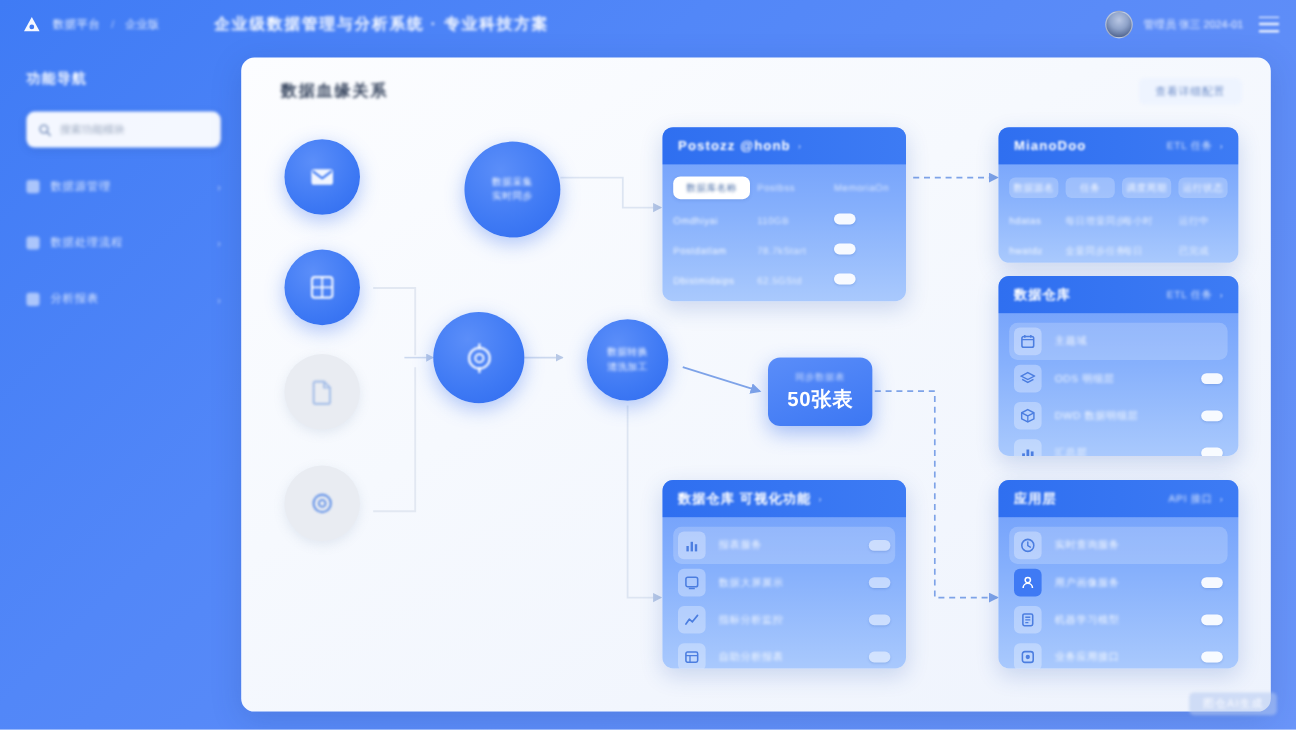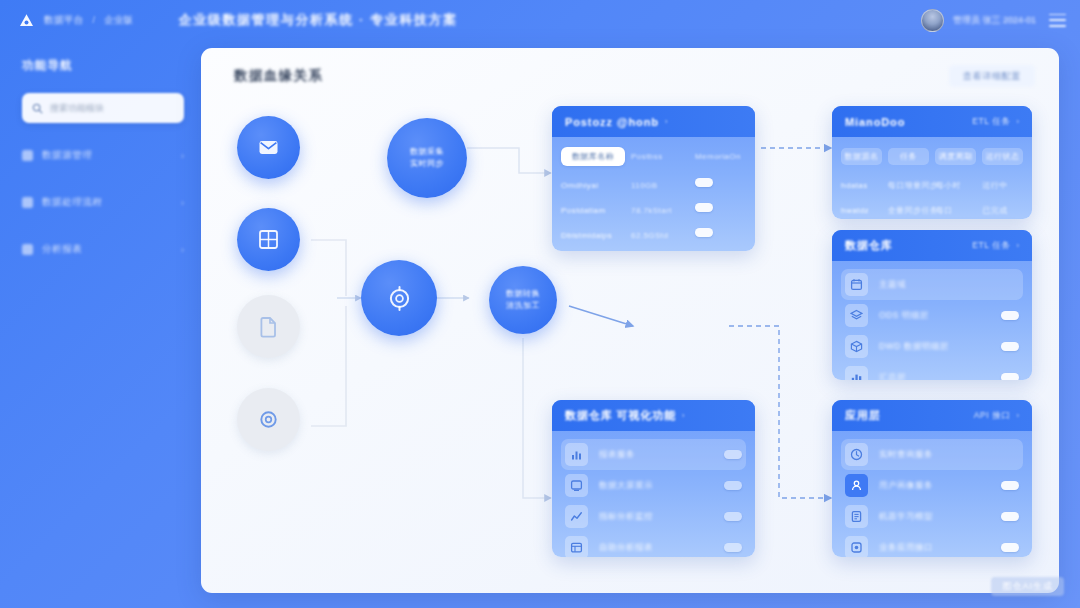--- a/index.html
+++ b/index.html
@@ -371,20 +371,24 @@
           <line x1="14.5" y1="3" x2="14.5" y2="6.2" stroke="rgba(255,255,255,.9)" stroke-width="2" stroke-linecap="round"></line>
           <line x1="14.5" y1="22.8" x2="14.5" y2="26" stroke="rgba(255,255,255,.9)" stroke-width="2" stroke-linecap="round"></line>
         </svg>
     </span>
   </div>
 
   <div class="node blue" style="left:288px; top:218px; width:68px; height:68px;">
     <span class="ntext">数据转换<br>清洗加工</span>
   </div>
 
+  <div class="tablecount">
+    <span class="cap">同步数据表</span>
+    <span class="big">50张表</span>
+  </div>
 
   <div class="card" style="left:351px; top:58px; width:203px; height:145px;">
     <div class="card-head">
       <span class="ctitle">Postozz @honb</span>
       <span class="cchev">›</span>
     </div>
     <div class="card-body">
       <div class="trow head">
         <span class="pill-white" style="width:64px;">
             <span class="cell dark">数据库名称</span>

